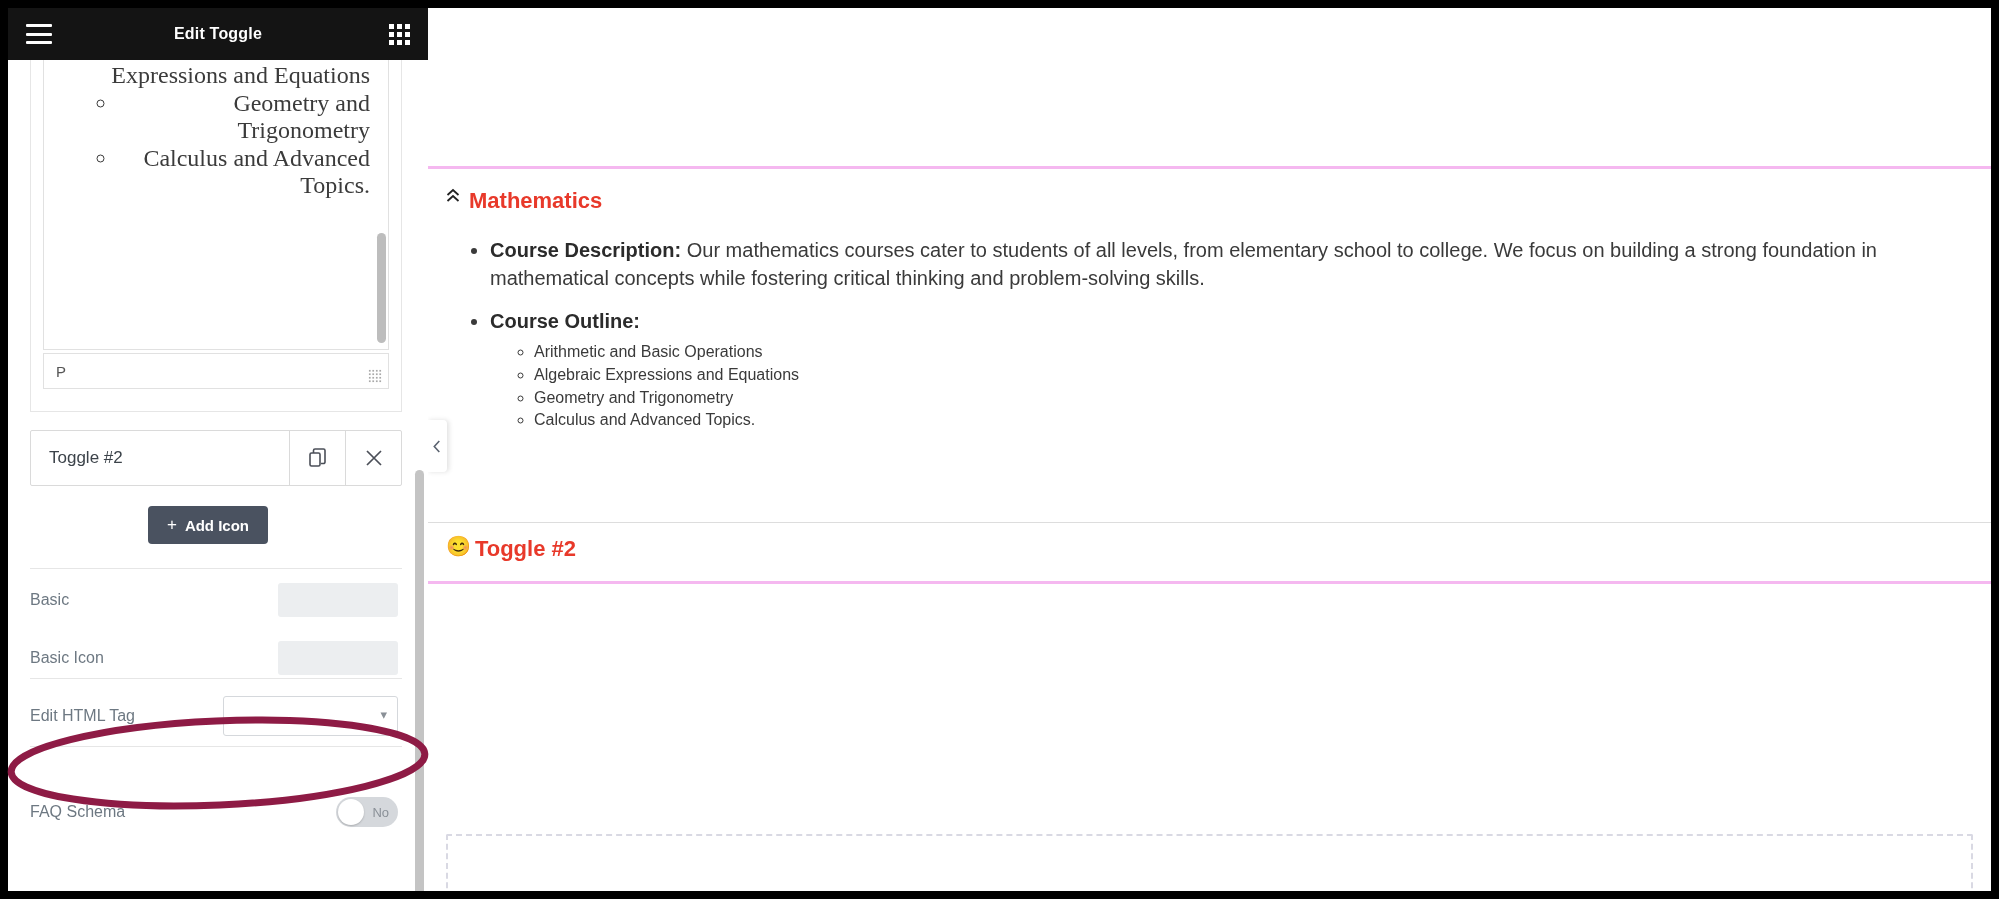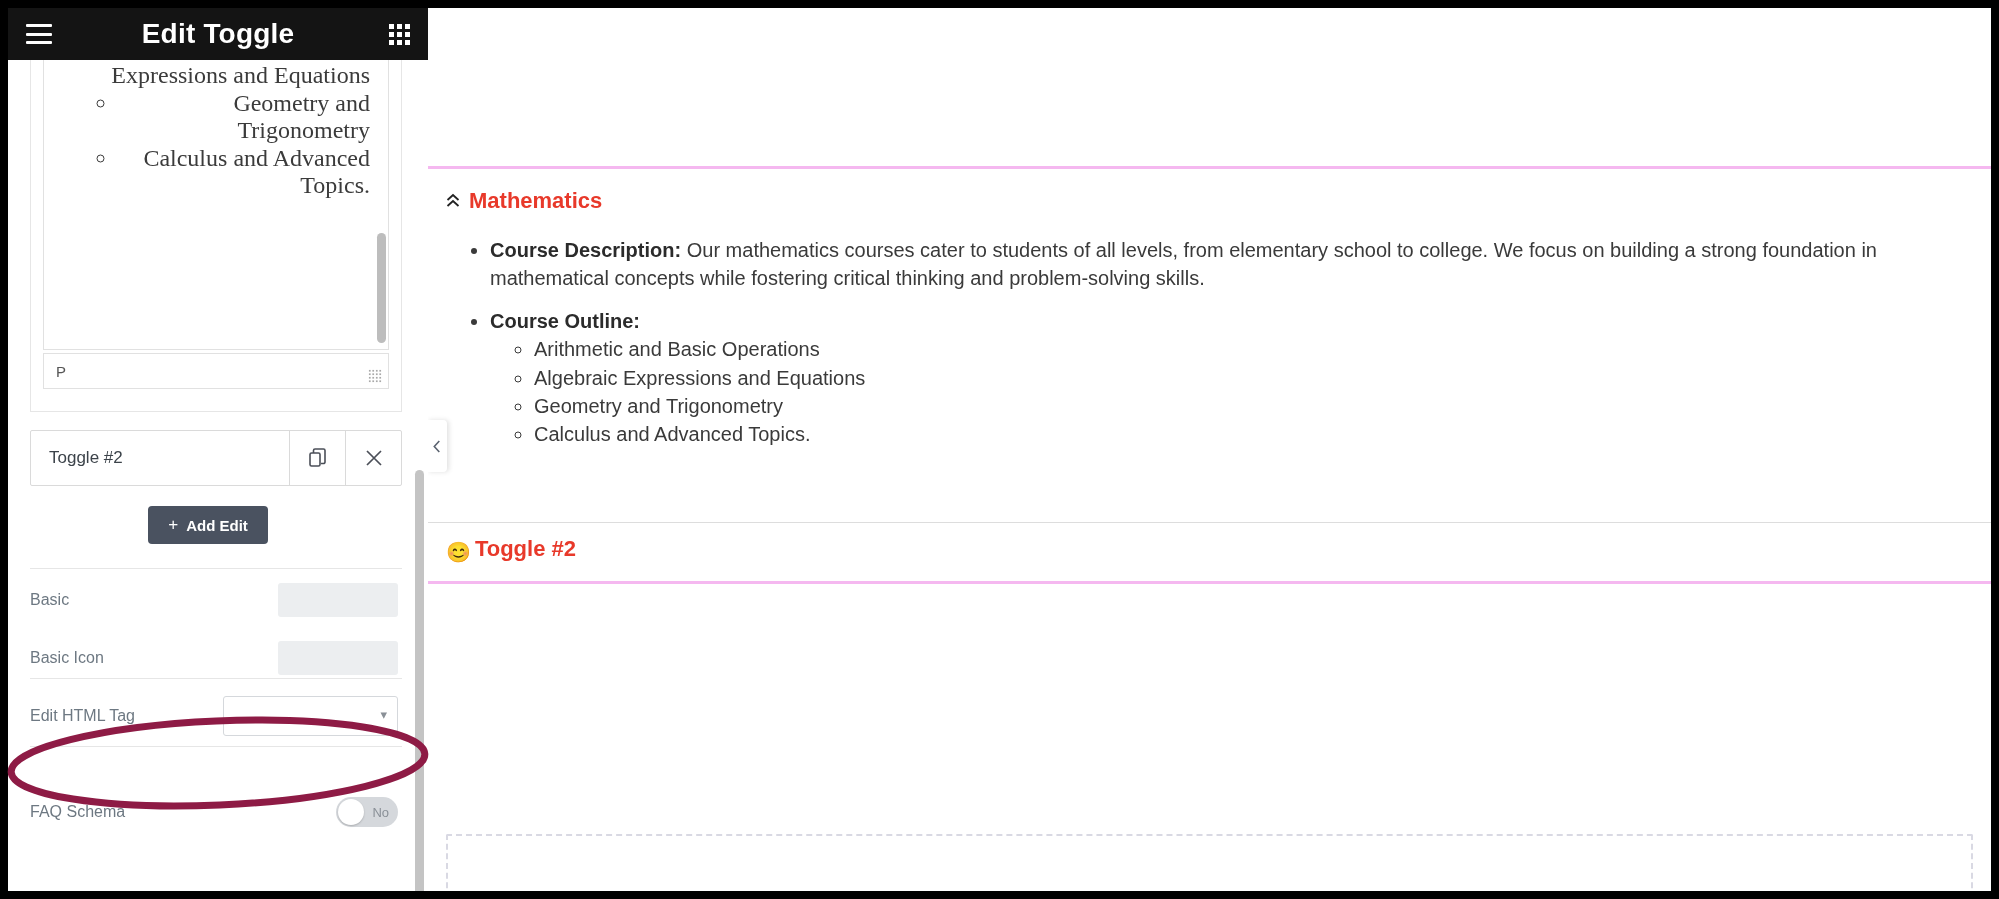--- a/index.html
+++ b/index.html
@@ -21,21 +21,21 @@
   }
 
   #panel-header {
     position: absolute; left: 0; top: 0; width: 420px; height: 52px;
     background: #141414; color: #fff;
     display: flex; align-items: center; justify-content: space-between;
     padding: 0 18px;
   }
   #panel-header .title {
     position: absolute; left: 0; right: 0; text-align: center;
-    font-size: 28px; font-weight: bold; letter-spacing: .2px;
+    font-size: 16px; font-weight: bold; letter-spacing: .2px;
     pointer-events: none;
   }
   .hamburger { width: 26px; height: 20px; display: flex; flex-direction: column;
     justify-content: space-between; position: relative; z-index: 2; cursor: pointer; }
   .hamburger span { display: block; height: 3px; background: #fff; border-radius: 1px; }
   .grid-icon { position: relative; z-index: 2; display: grid;
     grid-template-columns: repeat(3, 5px); grid-template-rows: repeat(3, 5px);
     gap: 3px; cursor: pointer; }
   .grid-icon i { background: #fff; display: block; width: 5px; height: 5px; }
 
@@ -133,31 +133,31 @@
   .native-dropdown .opt .check { position: absolute; left: 11px; font-size: 16px; }
 
   
   #preview {
     position: absolute; left: 428px; top: 8px; width: 1563px; height: 883px;
     background: #ffffff; overflow: hidden;
   }
   .pink-rule { position: absolute; left: 0; width: 1563px; height: 3px; background: #f5b8f0; }
   .grey-rule { position: absolute; left: 0; width: 1563px; height: 1px; background: #dddddd; }
 
-  .acc-title { position: absolute; display: flex; align-items: flex-end; gap: 9px;
+  .acc-title { position: absolute; display: flex; align-items: flex-start; gap: 9px;
                font-size: 22px; font-weight: bold; }
   .acc-title .caret { color: #222; font-size: 18px; }
   .acc-title .label { color: #e8392a; }
   .acc-title .smiley { font-size: 20px; line-height: 1; }
 
   .acc-body { position: absolute; left: 0; width: 1563px; color: #3a3a3a; }
   .acc-body ul.lvl1 { list-style: disc; margin-left: 62px; font-size: 20px; line-height: 1.42; }
   .acc-body ul.lvl1 > li { margin-bottom: 14px; }
   .acc-body ul.lvl1 > li b { color: #2b2b2b; }
-  .acc-body ul.lvl2 { list-style: circle; margin-left: 44px; margin-top: 0; font-size: 20px; line-height: 1.42; }
+  .acc-body ul.lvl2 { list-style: circle; margin-left: 44px; margin-top: 6px; font-size: 16px; line-height: 1.42; }
 
   
   .collapse-handle {
     position: absolute; left: -1px; top: 412px; width: 20px; height: 52px;
     background: #fff; border-radius: 0 4px 4px 0;
     box-shadow: 2px 0 5px rgba(0,0,0,.12);
     display: flex; align-items: center; justify-content: center;
     font-size: 14px; color: #5b6370; cursor: pointer; z-index: 6;
   }
 
@@ -224,21 +224,21 @@
         </div>
         <div class="r-btn">
           <svg width="18" height="18" viewBox="0 0 18 18" stroke="currentColor" stroke-width="1.7">
             <path d="M2 2L16 16M16 2L2 16"></path>
           </svg>
         </div>
       </div>
 
       <div class="add-item-btn">
         <span class="plus">+</span>
-        <span>Add Edit</span>
+        <span>Add Icon</span>
       </div>
 
       <div class="panel-divider" style="top:508px"></div>
 
       <div class="ctrl-row" style="top:510px">
         <div class="ctrl-label">Basic</div>
         <div class="ctrl-field">
           <div class="icon-box"></div>
         </div>
       </div>

